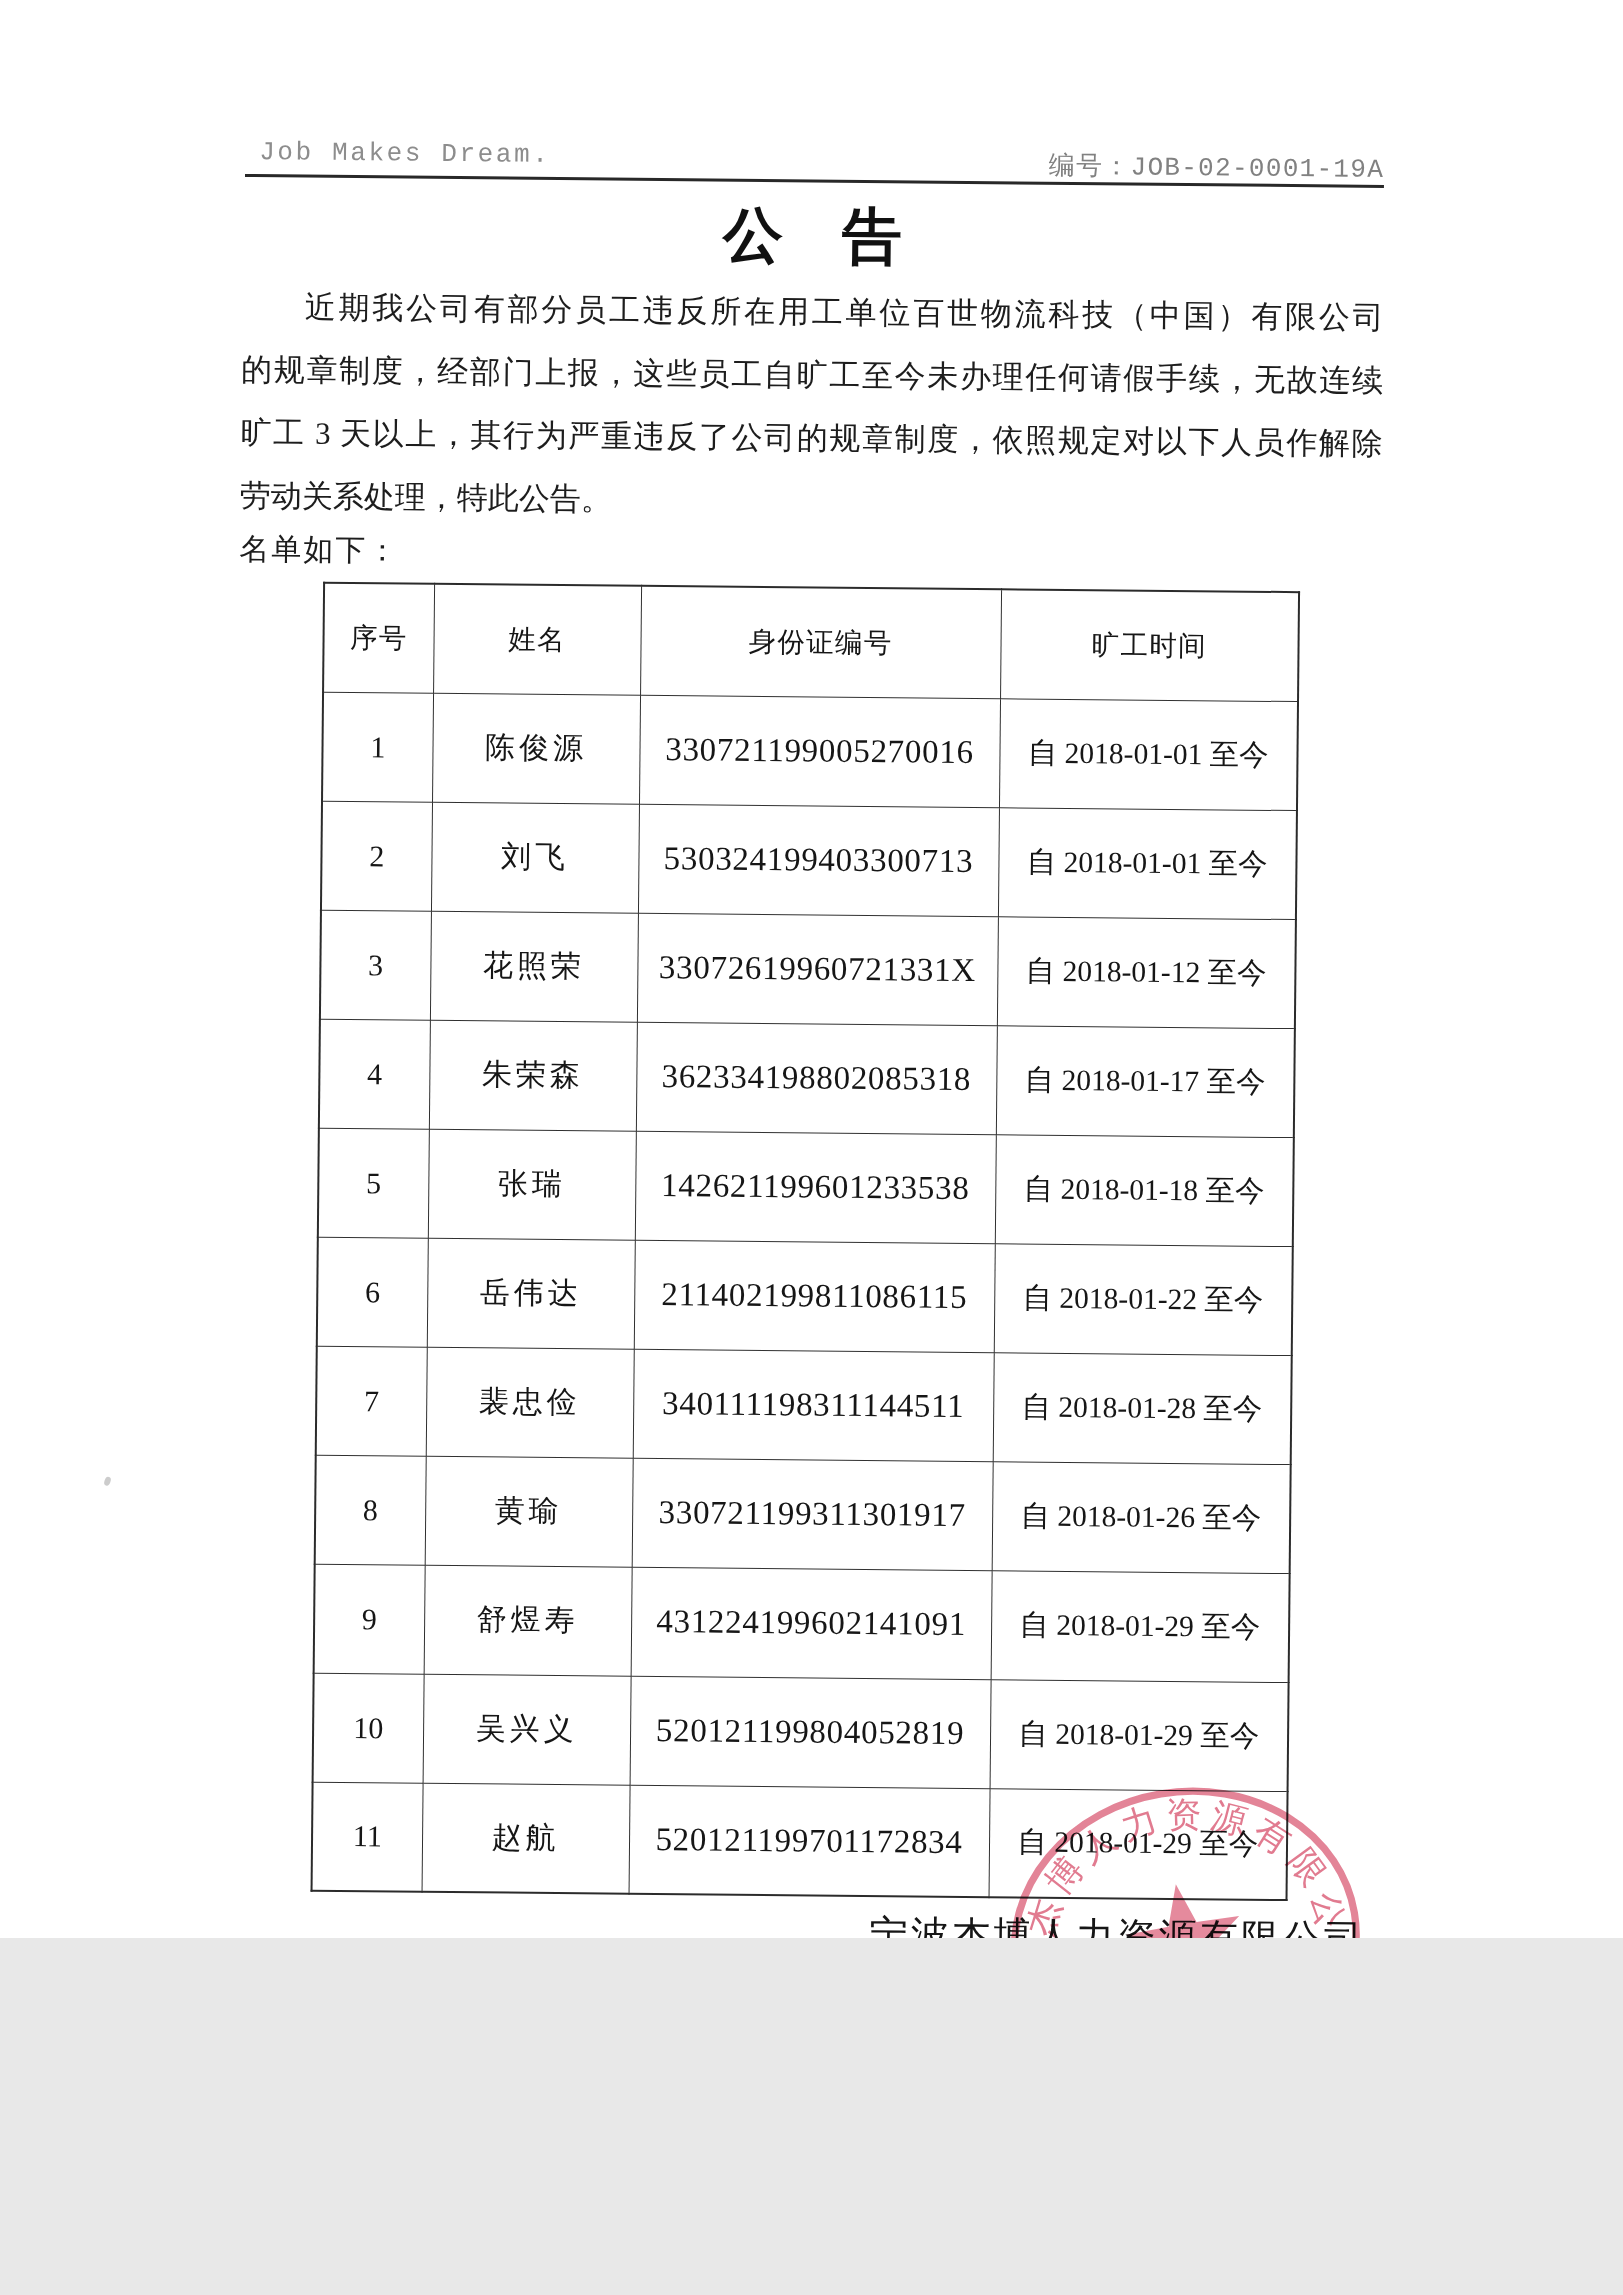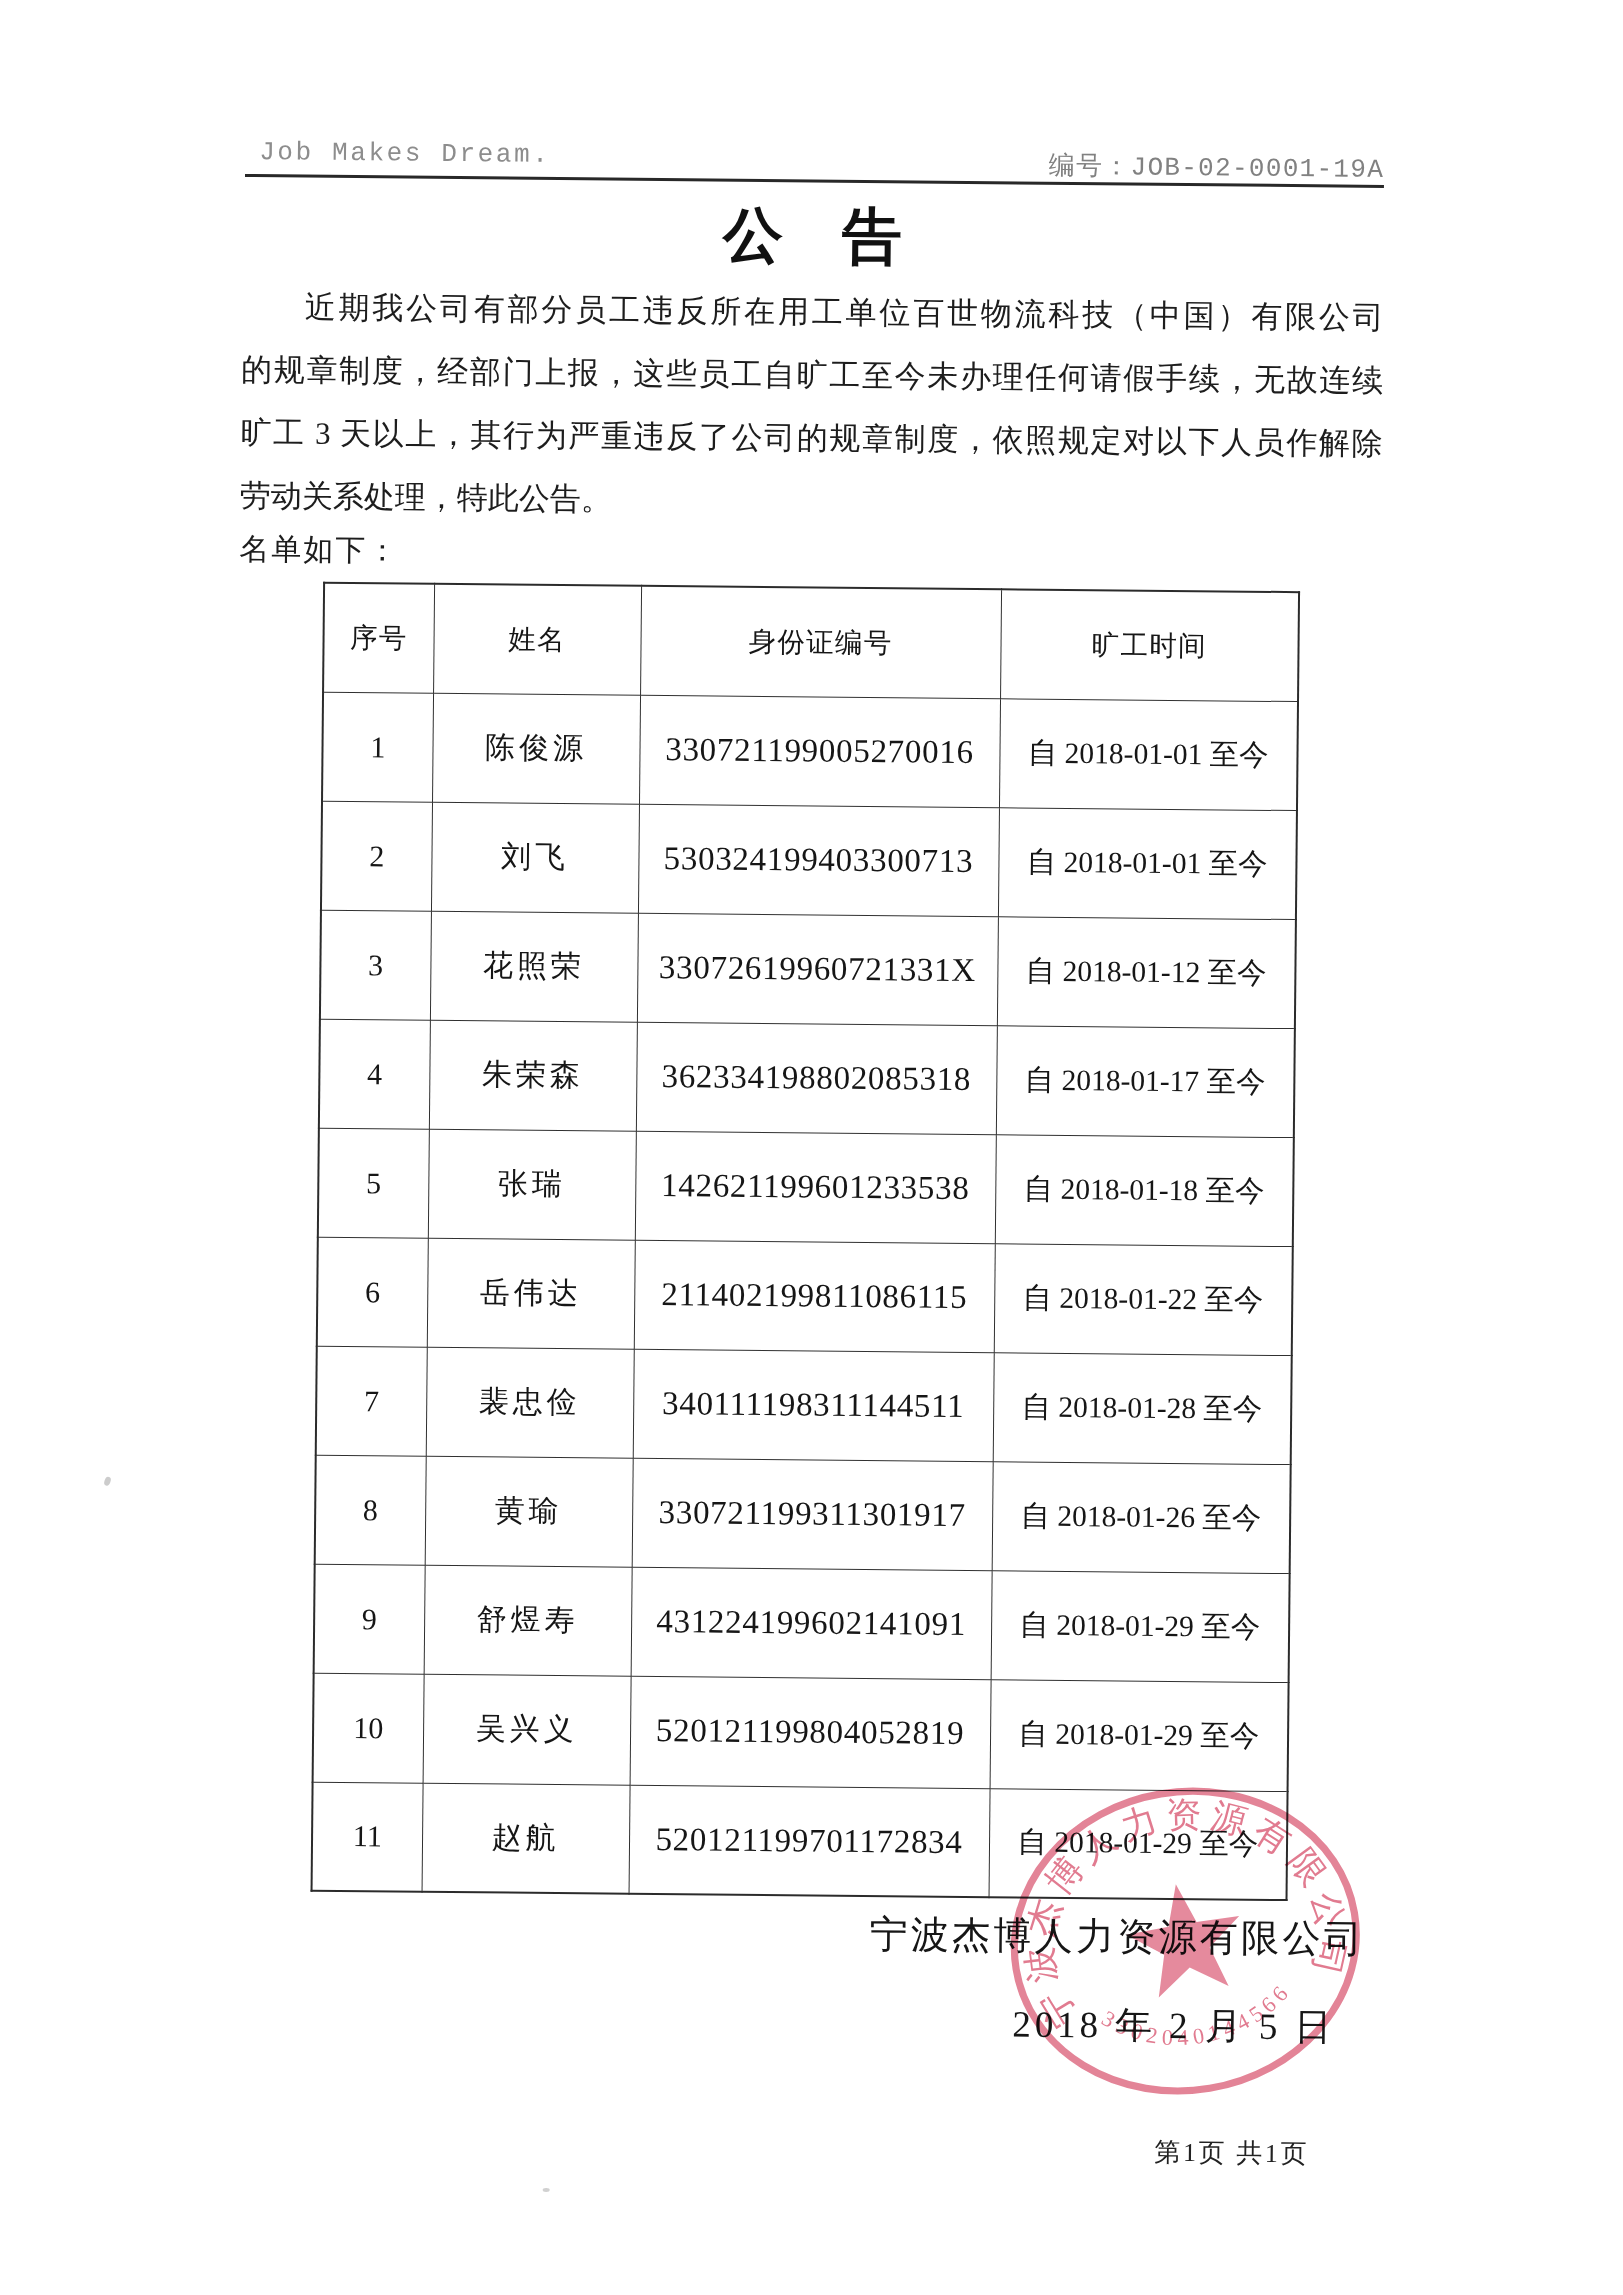--- a/index.html
+++ b/index.html
@@ -1,17 +1,17 @@
 <!DOCTYPE html>
 <html style="font-size:10.5px"><head>
 <meta charset="utf-8">
 <style>
   html,body{margin:0;padding:0;background:#e8e8e8;}
   .page{
-    position:relative; width:1623px; height:2295px; background:#ffffff;
+    position:relative; width:1623px; height:1938px; background:#ffffff;
     overflow:hidden; font-family:"Liberation Serif","DejaVu Serif",serif; color:#1d1d1d;
   }
   .doc{ position:absolute; inset:0; transform:rotate(0.55deg); transform-origin:245px 177px; }
 
   
   .hdr-slogan{
     position:absolute; left:259px; top:137px;
     font-family:"Liberation Mono","DejaVu Sans Mono",monospace;
     font-size:26px; color:#8d8d8d; letter-spacing:2.6px; white-space:nowrap;
   }

